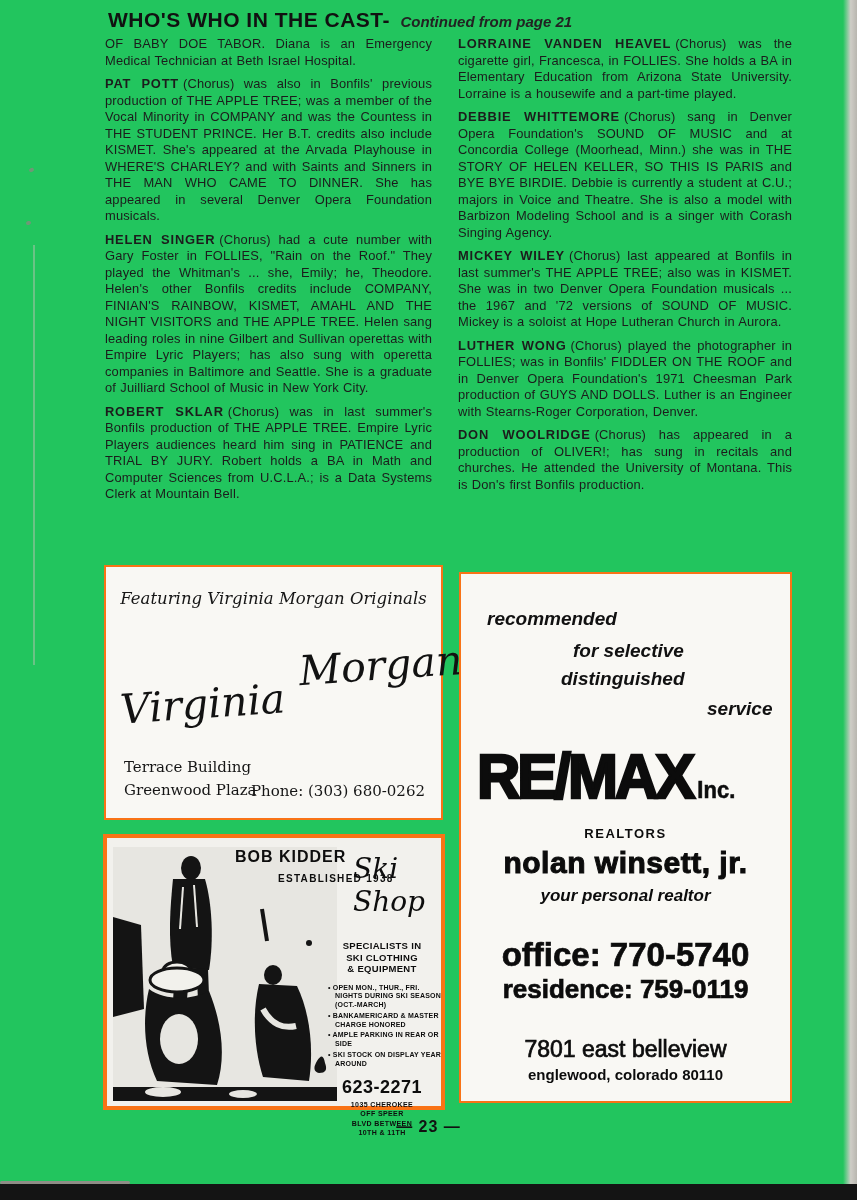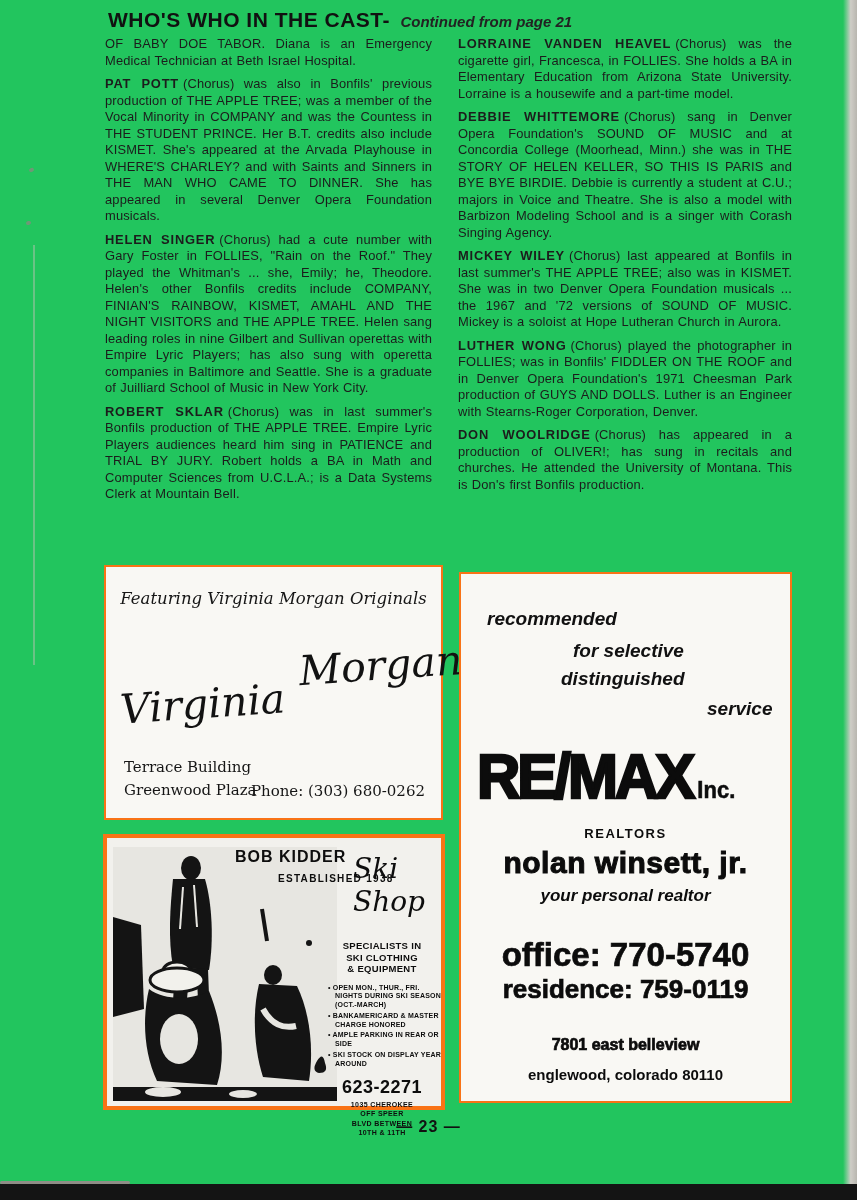--- a/index.html
+++ b/index.html
@@ -53,21 +53,21 @@
   .rx-tag.t2{left:100px;top:94px;}
   .rx-tag.t3{left:246px;top:124px;}
   .rx-logo{position:absolute;left:16px;top:168px;font-weight:bold;font-size:60px;letter-spacing:-3px;color:#0c0c0c;-webkit-text-stroke:2.5px #0c0c0c;transform:scaleY(1.05);white-space:nowrap;}
   .rx-logo .inc{font-size:22px;-webkit-text-stroke:.5px #0c0c0c;letter-spacing:0;margin-left:5px;}
   .rx-center{position:absolute;left:0;width:100%;text-align:center;color:#0c0c0c;}
   .rx-realtors{top:252px;font-size:13px;letter-spacing:1.5px;font-weight:600;}
   .rx-agent{top:272px;font-weight:bold;font-size:30px;-webkit-text-stroke:1px #0c0c0c;letter-spacing:.5px;}
   .rx-agent-sub{top:312px;font-style:italic;font-weight:600;font-size:17px;}
   .rx-office{top:362px;font-weight:bold;font-size:33px;-webkit-text-stroke:.7px #0c0c0c;}
   .rx-residence{top:400px;font-weight:bold;font-size:26px;-webkit-text-stroke:.7px #0c0c0c;}
-  .rx-street{top:462px;font-weight:bold;font-size:16px;-webkit-text-stroke:.7px #0c0c0c;}
+  .rx-street{top:462px;font-weight:normal;font-size:23px;-webkit-text-stroke:.7px #0c0c0c;}
   .rx-city{top:492px;font-weight:bold;font-size:15px;}
 
   
   .page-number{position:absolute;left:0;top:1118px;width:857px;text-align:center;font-weight:bold;font-size:16px;letter-spacing:1px;color:#111;}
 
   
   .edge-right{position:absolute;right:0;top:0;width:14px;height:100%;background:linear-gradient(to right,rgba(190,188,182,0),#cfcdc7 55%,#b8b6af);}
   .edge-bottom{position:absolute;left:0;bottom:0;width:100%;height:16px;background:#141414;}
   .edge-smudge{position:absolute;left:0;bottom:16px;width:130px;height:3px;background:#8f8d86;border-radius:2px;}
   .speck{position:absolute;background:#8a887f;border-radius:50%;opacity:.75;}
@@ -86,21 +86,21 @@
   </div>
 
   <div class="col col-left">
     <p class="bio"><span>OF BABY DOE TABOR. Diana is an Emergency Medical Technician at Beth Israel Hospital.</span></p>
     <p class="bio"><b class="bio-name">PAT POTT</b><span>(Chorus) was also in Bonfils' previous production of THE APPLE TREE; was a member of the Vocal Minority in COMPANY and was the Countess in THE STUDENT PRINCE. Her B.T. credits also include KISMET. She's appeared at the Arvada Playhouse in WHERE'S CHARLEY? and with Saints and Sinners in THE MAN WHO CAME TO DINNER. She has appeared in several Denver Opera Foundation musicals.</span></p>
     <p class="bio"><b class="bio-name">HELEN SINGER</b><span>(Chorus) had a cute number with Gary Foster in FOLLIES, "Rain on the Roof." They played the Whitman's ... she, Emily; he, Theodore. Helen's other Bonfils credits include COMPANY, FINIAN'S RAINBOW, KISMET, AMAHL AND THE NIGHT VISITORS and THE APPLE TREE. Helen sang leading roles in nine Gilbert and Sullivan operettas with Empire Lyric Players; has also sung with operetta companies in Baltimore and Seattle. She is a graduate of Juilliard School of Music in New York City.</span></p>
     <p class="bio"><b class="bio-name">ROBERT SKLAR</b><span>(Chorus) was in last summer's Bonfils production of THE APPLE TREE. Empire Lyric Players audiences heard him sing in PATIENCE and TRIAL BY JURY. Robert holds a BA in Math and Computer Sciences from U.C.L.A.; is a Data Systems Clerk at Mountain Bell.</span></p>
   </div>
 
   <div class="col col-right">
-    <p class="bio"><b class="bio-name">LORRAINE VANDEN HEAVEL</b><span>(Chorus) was the cigarette girl, Francesca, in FOLLIES. She holds a BA in Elementary Education from Arizona State University. Lorraine is a housewife and a part-time model.</span></p>
+    <p class="bio"><b class="bio-name">LORRAINE VANDEN HEAVEL</b><span>(Chorus) was the cigarette girl, Francesca, in FOLLIES. She holds a BA in Elementary Education from Arizona State University. Lorraine is a housewife and a part-time played.</span></p>
     <p class="bio"><b class="bio-name">DEBBIE WHITTEMORE</b><span>(Chorus) sang in Denver Opera Foundation's SOUND OF MUSIC and at Concordia College (Moorhead, Minn.) she was in THE STORY OF HELEN KELLER, SO THIS IS PARIS and BYE BYE BIRDIE. Debbie is currently a student at C.U.; majors in Voice and Theatre. She is also a model with Barbizon Modeling School and is a singer with Corash Singing Agency.</span></p>
     <p class="bio"><b class="bio-name">MICKEY WILEY</b><span>(Chorus) last appeared at Bonfils in last summer's THE APPLE TREE; also was in KISMET. She was in two Denver Opera Foundation musicals ... the 1967 and '72 versions of SOUND OF MUSIC. Mickey is a soloist at Hope Lutheran Church in Aurora.</span></p>
     <p class="bio"><b class="bio-name">LUTHER WONG</b><span>(Chorus) played the photographer in FOLLIES; was in Bonfils' FIDDLER ON THE ROOF and in Denver Opera Foundation's 1971 Cheesman Park production of GUYS AND DOLLS. Luther is an Engineer with Stearns-Roger Corporation, Denver.</span></p>
     <p class="bio"><b class="bio-name">DON WOOLRIDGE</b><span>(Chorus) has appeared in a production of OLIVER!; has sung in recitals and churches. He attended the University of Montana. This is Don's first Bonfils production.</span></p>
   </div>
 
   <div class="ad ad-virginia">
     <div class="vm-tagline">Featuring Virginia Morgan Originals</div>
     <div class="vm-script">
       <span>Virginia</span><span class="last">Morgan</span><span class="suffix">III</span>

